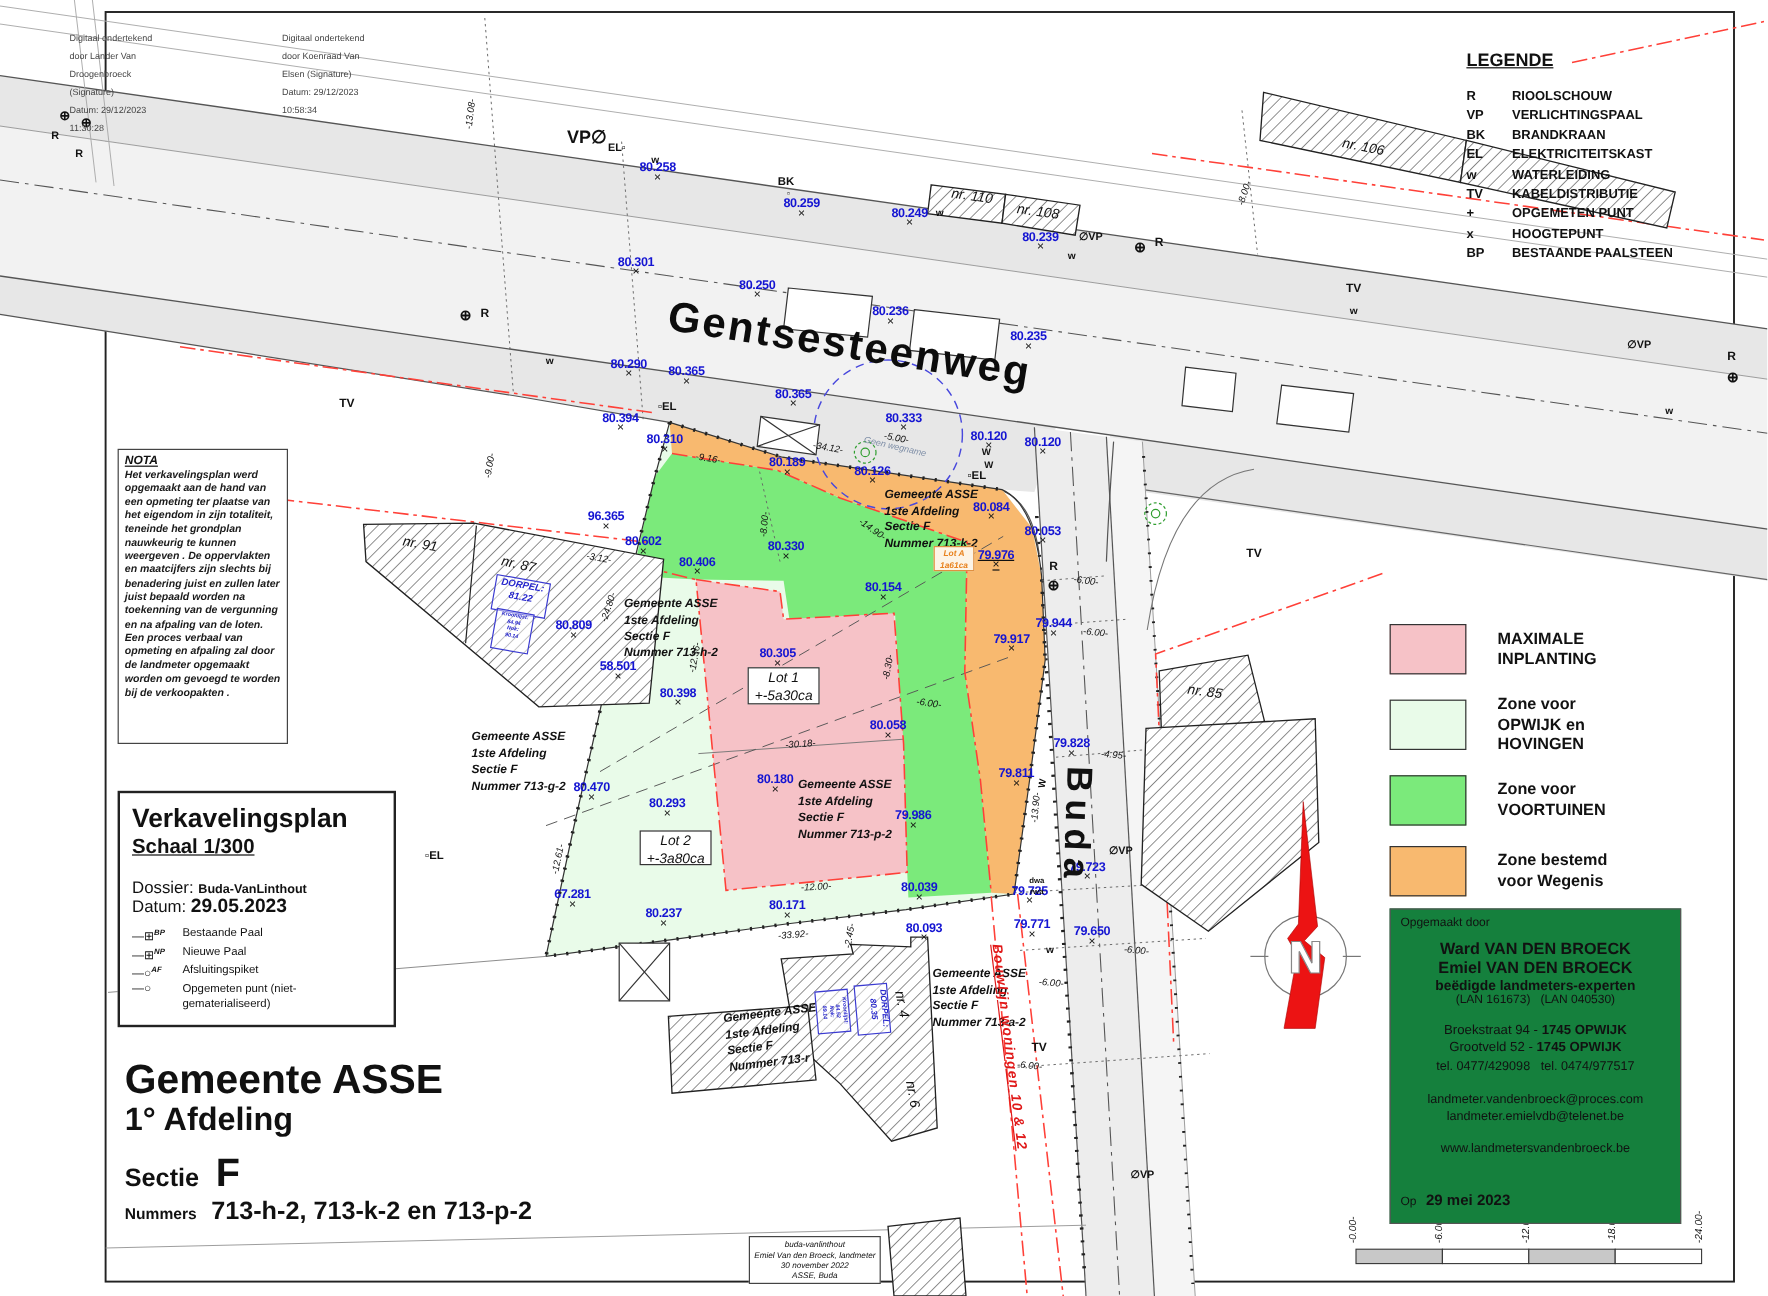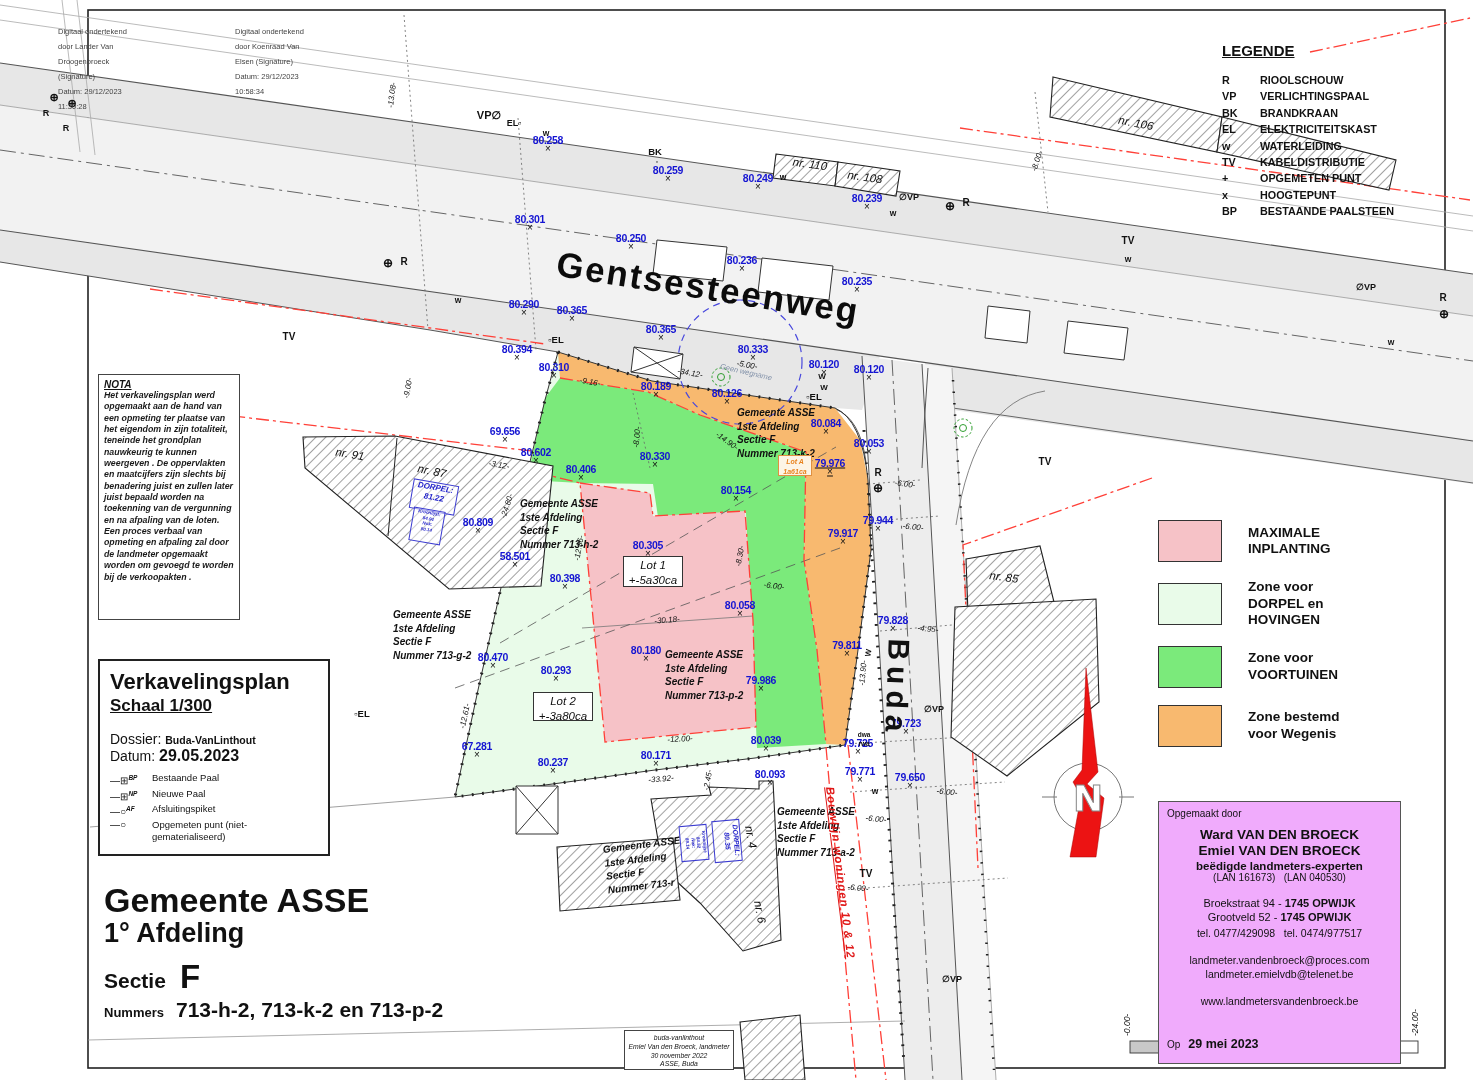--- a/index.html
+++ b/index.html
@@ -57,21 +57,21 @@
   .tb-nummers .val{font-size:21px;font-weight:bold;margin-left:12px;}
   #legend{position:absolute;left:1222px;top:42px;width:236px;}
   .lg-title{font-size:15px;font-weight:bold;text-decoration:underline;margin-bottom:13px;}
   .lg-row{display:flex;font-size:10.8px;font-weight:bold;line-height:16.4px;}
   .lg-code{width:38px;flex:none;}
   #zoneslegend{position:absolute;left:1158px;top:520px;}
   .zl-row{display:flex;align-items:center;margin-bottom:17px;}
   .zl-swatch{width:64px;height:42px;border:1.5px solid #333;flex:none;box-sizing:border-box;}
   .zl-label{margin-left:26px;font-size:13.5px;font-weight:bold;line-height:16.5px;}
   #surveyor{position:absolute;left:1158px;top:757px;width:243px;height:263px;border:1.2px solid #555;
-            background:#f0abfc;padding:6px 8px;box-sizing:border-box;margin-top:44px;}
+            background:#15803d;padding:6px 8px;box-sizing:border-box;}
   .sv-heading{font-size:10px;}
   .sv-c{text-align:center;}
   .sv-name{font-size:13.5px;font-weight:bold;line-height:16px;}
   .sv-title{font-size:11.5px;font-weight:bold;margin-top:1px;}
   .sv-lans{font-size:10px;margin-bottom:14px;white-space:pre-wrap;}
   .sv-addr{font-size:11px;line-height:13.5px;}
   .sv-phones{font-size:10.5px;margin-top:3px;margin-bottom:14px;white-space:pre-wrap;}
   .sv-mail{font-size:10.5px;line-height:14px;}
   .sv-web{font-size:10.5px;margin-top:14px;}
   .sv-op{position:absolute;left:8px;bottom:12px;font-size:10px;}
@@ -239,21 +239,21 @@
       <div class="pt" style="left: 661px; top: 332px;"><span class="pv">80.365</span><span class="px">×</span></div>
       <div class="pt" style="left: 753px; top: 352px;"><span class="pv">80.333</span><span class="px">×</span></div>
       <div class="pt" style="left: 824px; top: 367px;"><span class="pv">80.120</span><span class="px">×</span></div>
       <div class="pt" style="left: 869px; top: 372px;"><span class="pv">80.120</span><span class="px">×</span></div>
       <div class="pt" style="left: 517px; top: 352px;"><span class="pv">80.394</span><span class="px">×</span></div>
       <div class="pt" style="left: 554px; top: 370px;"><span class="pv">80.310</span><span class="px">×</span></div>
       <div class="pt" style="left: 656px; top: 389px;"><span class="pv">80.189</span><span class="px">×</span></div>
       <div class="pt" style="left: 727px; top: 396px;"><span class="pv">80.126</span><span class="px">×</span></div>
       <div class="pt" style="left: 826px; top: 426px;"><span class="pv">80.084</span><span class="px">×</span></div>
       <div class="pt" style="left: 869px; top: 446px;"><span class="pv">80.053</span><span class="px">×</span></div>
-      <div class="pt" style="left: 505px; top: 434px;"><span class="pv">69.656</span><span class="px">×</span></div>
+      <div class="pt" style="left: 505px; top: 434px;"><span class="pv">96.365</span><span class="px">×</span></div>
       <div class="pt" style="left: 536px; top: 455px;"><span class="pv">80.602</span><span class="px">×</span></div>
       <div class="pt" style="left: 581px; top: 472px;"><span class="pv">80.406</span><span class="px">×</span></div>
       <div class="pt" style="left: 655px; top: 459px;"><span class="pv">80.330</span><span class="px">×</span></div>
       <div class="pt" style="left: 736px; top: 493px;"><span class="pv">80.154</span><span class="px">×</span></div>
       <div class="pt" style="left: 830px; top: 466px; text-decoration: underline;"><span class="pv">79.976</span><span class="px">×</span></div>
       <div class="pt" style="left: 878px; top: 523px;"><span class="pv">79.944</span><span class="px">×</span></div>
       <div class="pt" style="left: 843px; top: 536px;"><span class="pv">79.917</span><span class="px">×</span></div>
       <div class="pt" style="left: 478px; top: 525px;"><span class="pv">80.809</span><span class="px">×</span></div>
       <div class="pt" style="left: 515px; top: 559px;"><span class="pv">58.501</span><span class="px">×</span></div>
       <div class="pt" style="left: 648px; top: 548px;"><span class="pv">80.305</span><span class="px">×</span></div>
@@ -308,21 +308,21 @@
       <div class="sym" style="left: 388px; top: 263px; font-size: 12px; transform: translate(-50%, -50%) rotate(0deg);">⊕</div>
       <div class="sym" style="left: 950px; top: 206px; font-size: 12px; transform: translate(-50%, -50%) rotate(0deg);">⊕</div>
       <div class="sym" style="left: 1444px; top: 314px; font-size: 12px; transform: translate(-50%, -50%) rotate(0deg);">⊕</div>
       <div class="sym" style="left: 878px; top: 488px; font-size: 12px; transform: translate(-50%, -50%) rotate(0deg);">⊕</div>
       <div class="sym" style="left: 54px; top: 97px; font-size: 11px; transform: translate(-50%, -50%) rotate(0deg);">⊕</div>
       <div class="sym" style="left: 72px; top: 103px; font-size: 11px; transform: translate(-50%, -50%) rotate(0deg);">⊕</div>
       <div class="sym" style="left: 909px; top: 197px; font-size: 9px; transform: translate(-50%, -50%) rotate(0deg);">∅VP</div>
       <div class="sym" style="left: 1366px; top: 287px; font-size: 9px; transform: translate(-50%, -50%) rotate(0deg);">∅VP</div>
       <div class="sym" style="left: 934px; top: 709px; font-size: 9px; transform: translate(-50%, -50%) rotate(0deg);">∅VP</div>
       <div class="sym" style="left: 952px; top: 979px; font-size: 9px; transform: translate(-50%, -50%) rotate(0deg);">∅VP</div>
-      <div class="sym" style="left: 489px; top: 115px; font-size: 11px; transform: translate(-50%, -50%) rotate(0deg);">VP∅</div>
+      <div class="sym" style="left: 489px; top: 115px; font-size: 15px; transform: translate(-50%, -50%) rotate(0deg);">VP∅</div>
       <div class="sym" style="left: 514px; top: 123px; font-size: 9px; transform: translate(-50%, -50%) rotate(0deg);">EL▫</div>
       <div class="sym" style="left: 556px; top: 340px; font-size: 9.5px; transform: translate(-50%, -50%) rotate(0deg);">▫EL</div>
       <div class="sym" style="left: 814px; top: 397px; font-size: 9.5px; transform: translate(-50%, -50%) rotate(0deg);">▫EL</div>
       <div class="sym" style="left: 362px; top: 714px; font-size: 9.5px; transform: translate(-50%, -50%) rotate(0deg);">▫EL</div>
       <div class="sym" style="left: 655px; top: 152px; font-size: 9.5px; transform: translate(-50%, -50%) rotate(0deg);">BK</div>
       <div class="sym" style="left: 657px; top: 162px; font-size: 7px; transform: translate(-50%, -50%) rotate(0deg);">▫</div>
       <div class="sym" style="left: 289px; top: 337px; font-size: 10px; transform: translate(-50%, -50%) rotate(0deg);">TV</div>
       <div class="sym" style="left: 1128px; top: 241px; font-size: 10px; transform: translate(-50%, -50%) rotate(0deg);">TV</div>
       <div class="sym" style="left: 1045px; top: 462px; font-size: 10px; transform: translate(-50%, -50%) rotate(0deg);">TV</div>
       <div class="sym" style="left: 866px; top: 874px; font-size: 10px; transform: translate(-50%, -50%) rotate(0deg);">TV</div>
@@ -538,21 +538,21 @@
         <div class="zl-swatch" style="background: rgb(246, 194, 199);"></div>
         <div class="zl-label">
           <div class="">MAXIMALE</div>
           <div class="">INPLANTING</div>
         </div>
       </div>
       <div class="zl-row">
         <div class="zl-swatch" style="background: rgb(233, 251, 233);"></div>
         <div class="zl-label">
           <div class="">Zone voor</div>
-          <div class="">DORPEL en</div>
+          <div class="">OPWIJK en</div>
           <div class="">HOVINGEN</div>
         </div>
       </div>
       <div class="zl-row">
         <div class="zl-swatch" style="background: rgb(123, 234, 123);"></div>
         <div class="zl-label">
           <div class="">Zone voor</div>
           <div class="">VOORTUINEN</div>
         </div>
       </div>

